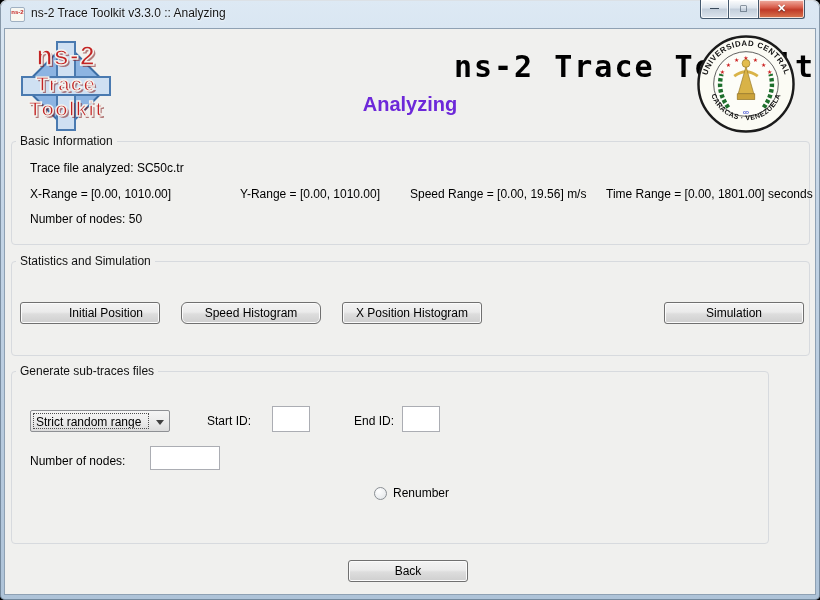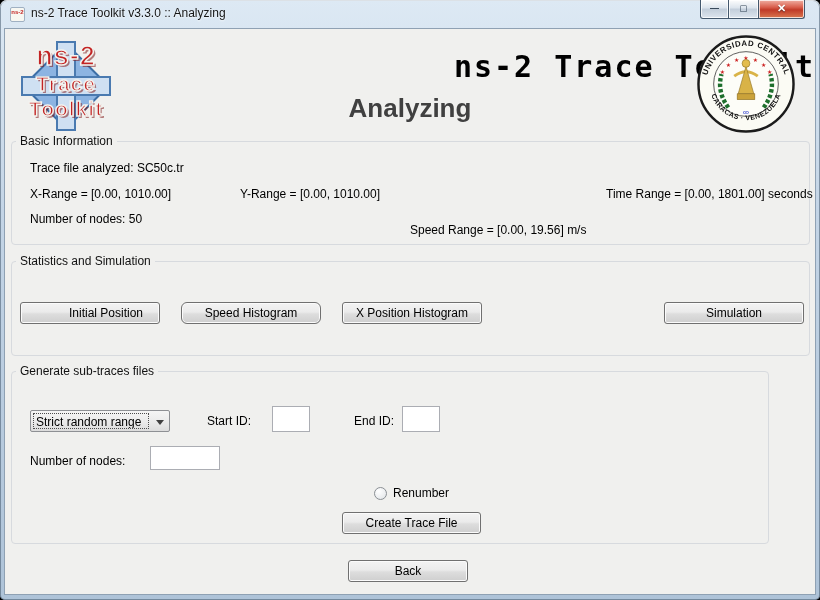--- a/index.html
+++ b/index.html
@@ -41,21 +41,21 @@
   .logo .txt { position:absolute; left:0; width:106px; text-align:center; font-weight:800;
                color:#c32424; -webkit-text-stroke:1.5px #f3f3ef;
                text-shadow:2px 2px 0 rgba(130,25,25,.55); letter-spacing:1px; }
   .logo .t1 { top:6px;  font-size:27px; }
   .logo .t2 { top:37px; font-size:21px; }
   .logo .t3 { top:62px; font-size:21px; }
   .main-title { position:absolute; left:0; right:0; top:20px; text-align:right;
                 font-family:"DejaVu Sans Mono", monospace; font-weight:bold;
                 font-size:30px; letter-spacing:2px; color:#000; }
   .subtitle   { position:absolute; left:0; right:0; top:64px; text-align:center;
-                font-weight:bold; font-size:26px; color:#404040; }
+                font-weight:bold; font-size:20px; color:#6d28d9; }
   .seal { position:absolute; left:692px; top:6px; width:98px; height:98px; }
   
   .group { position:absolute; border:1px solid #d7dade; border-radius:4px; }
   .group-label { position:absolute; top:-8px; left:4px; background:#f0f0ee;
                  padding:0 4px; font-size:12px; color:#111; white-space:nowrap; }
   #group-basic { left:6px; top:112px; width:799px; height:104px; }
   #group-stats { left:6px; top:232px; width:799px; height:95px;  }
   #group-sub   { left:6px; top:342px; width:758px; height:173px; }
   .lbl { position:absolute; font-size:12px; color:#000; white-space:nowrap; }
   
@@ -147,21 +147,21 @@
         </g>
         <text x="50" y="82" font-size="9" fill="#2233cc" text-anchor="middle">∞</text>
       </svg>
     </div>
 
     <div class="group" id="group-basic">
       <div class="group-label">Basic Information</div>
       <div class="lbl" style="left:18px; top:19px;">Trace file analyzed: SC50c.tr</div>
       <div class="lbl" style="left:18px; top:45px;">X-Range = [0.00, 1010.00]</div>
       <div class="lbl" style="left:228px; top:45px;">Y-Range = [0.00, 1010.00]</div>
-      <div class="lbl" style="left:398px; top:45px;margin-top:36px;">Speed Range = [0.00, 19.56] m/s</div>
+      <div class="lbl" style="left:398px; top:45px;">Speed Range = [0.00, 19.56] m/s</div>
       <div class="lbl" style="left:594px; top:45px;">Time Range = [0.00, 1801.00] seconds</div>
       <div class="lbl" style="left:18px; top:70px;">Number of nodes: 50</div>
     </div>
 
     <div class="group" id="group-stats">
       <div class="group-label">Statistics and Simulation</div>
       <div class="btn" style="left:8px;   top:40px; width:140px;padding-left:32px;">Initial Position</div>
       <div class="btn" style="left:169px; top:40px; width:140px;border-radius:6px;">Speed Histogram</div>
       <div class="btn" style="left:330px; top:40px; width:140px;">X Position Histogram</div>
       <div class="btn" style="left:652px; top:40px; width:140px;">Simulation</div>
@@ -180,19 +180,18 @@
 
       <div class="lbl" style="left:325px; top:42px;margin-left:17px;">End ID:</div>
       <input class="tbox" style="left: 390px; top: 34px; width: 38px; height: 26px;" value="">
 
       <div class="lbl" style="left:18px; top:82px;">Number of nodes:</div>
       <input class="tbox" style="left: 138px; top: 74px; width: 70px; height: 24px;" value="">
 
       <div class="radio" style="left:362px; top:115px;"></div>
       <div class="lbl" style="left:381px; top:114px;">Renumber</div>
 
-      <div class="btn" style="left:330px; top:140px; width:139px;">Create Trace File</div>
     </div>
 
     <div class="btn" style="left:336px; top:531px; width:120px;margin-left:7px;">Back</div>
 
   </div>
 </div>
 
 </body></html>

